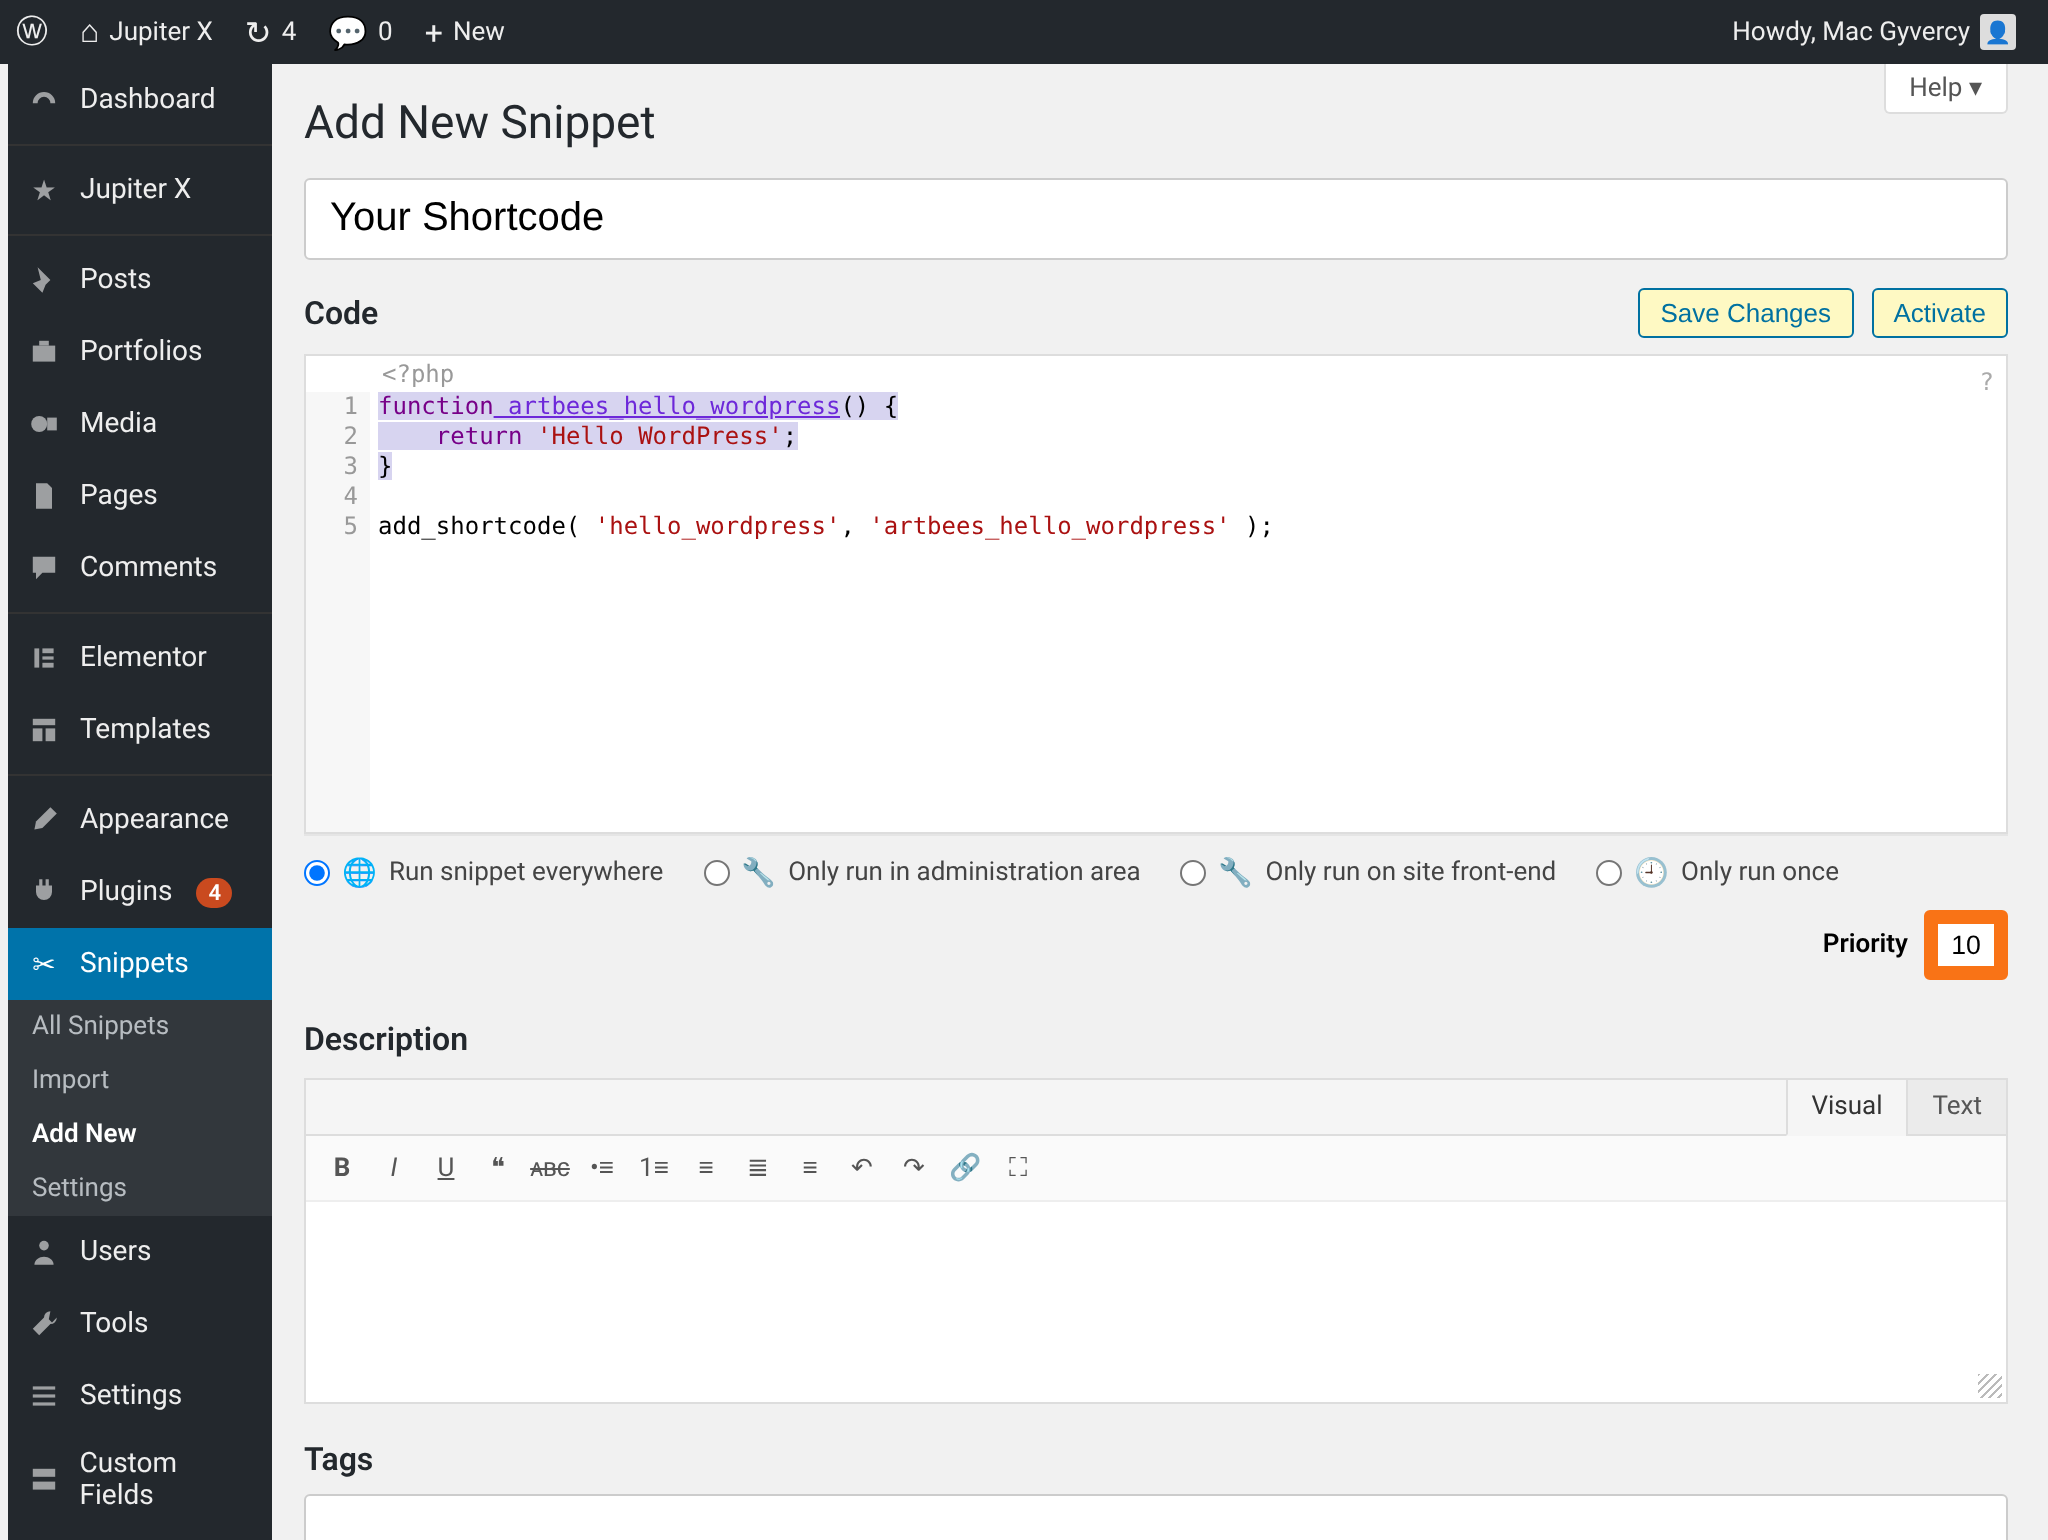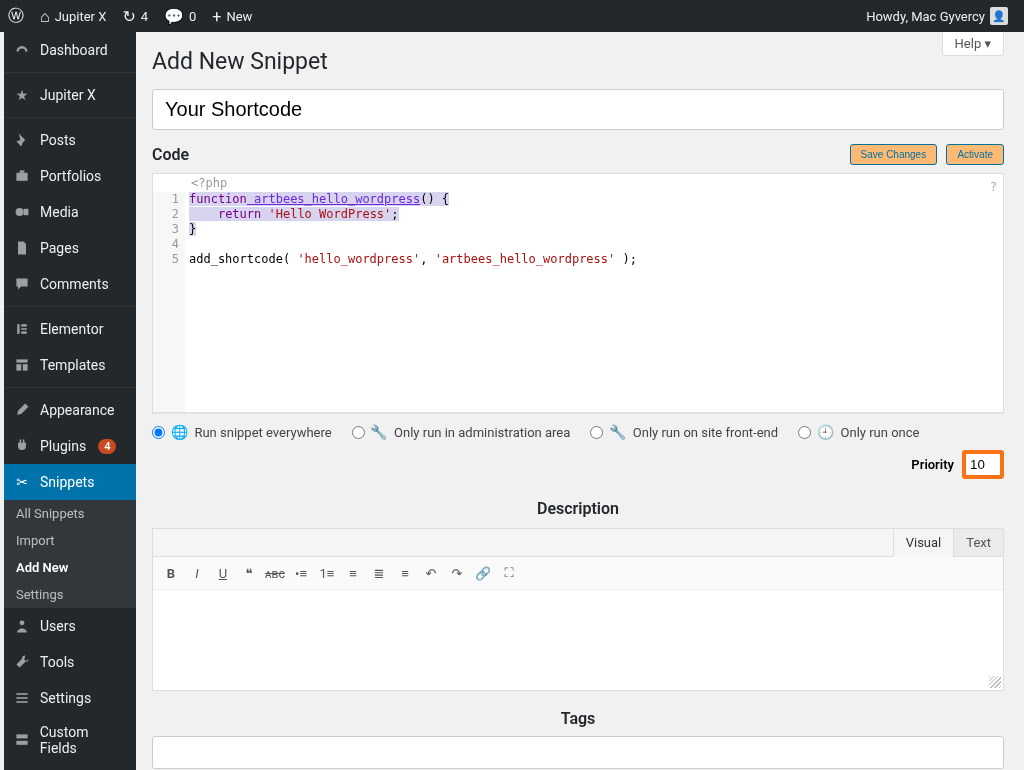--- a/index.html
+++ b/index.html
@@ -26,22 +26,22 @@
 .submenu .sub-item.current { color: #fff; font-weight: 600; }
 .badge { background: #ca4a1f; color: #fff; border-radius: 10px; padding: 1px 6px; font-size: 11px; font-weight: 600; margin-left: 4px; }
 
 
 .content { position: absolute; top: 32px; left: 132px; right: 0; bottom: 0; padding: 12px 20px 20px 20px; overflow-y: auto; }
 .page-title { font-size: 23px; font-weight: 400; color: #23282d; margin: 4px 0 14px 0; }
 .help-tab { position: absolute; top: 0; right: 20px; background: #fff; border: 1px solid #ddd; border-top: none; padding: 4px 12px; font-size: 13px; color: #555; cursor: pointer; border-radius: 0 0 3px 3px; }
 .title-input { width: 100%; padding: 8px 12px; font-size: 20px; border: 1px solid #ccc; border-radius: 3px; background: #fff; }
 
 .section-header { display: flex; justify-content: space-between; align-items: center; margin: 14px 0 8px 0; }
-.section-title { font-size: 16px; font-weight: 600; color: #23282d; text-align: center; }
-.btn { border: 1px solid #0071a1; color: #0071a1; background: #fdba74; padding: 4px 10px; border-radius: 3px; font-size: 10px; cursor: pointer; }
+.section-title { font-size: 16px; font-weight: 600; color: #23282d; }
+.btn { border: 1px solid #0071a1; color: #0071a1; background: #fef9c3; padding: 4px 10px; border-radius: 3px; font-size: 13px; cursor: pointer; }
 .btn + .btn { margin-left: 6px; }
 
 
 .code-editor { background: #fff; border: 1px solid #ddd; display: flex; font-family: Menlo, Consolas, monospace; font-size: 12px; position: relative; height: 240px; flex-direction: column; }
 .code-topline { padding: 2px 6px; color: #999; font-size: 12px; background: #fff; border-bottom: none; margin-left: 32px;}
 .code-body { display: flex; flex: 1; }
 .gutter { background: #f7f7f7; color: #999; text-align: right; padding: 0 6px; user-select: none; width: 32px; }
 .gutter div { height: 15px; line-height: 15px; }
 .codelines { flex: 1; padding: 0 4px; }
 .codelines div { height: 15px; line-height: 15px; white-space: pre; }
@@ -52,21 +52,21 @@
 .hl { background: #d7d4f0; }
 .help-q { position: absolute; top: 6px; right: 6px; color: #aaa; font-size: 12px; cursor: pointer; }
 
 
 .run-row { display: flex; align-items: center; padding: 10px 0; border-top: 1px solid #e5e5e5; margin-top: 0; gap: 10px; flex-wrap: wrap; background:#f1f1f1;}
 .run-opt { display: flex; align-items: center; gap: 6px; font-size: 13px; color: #444; cursor: pointer; margin-right: 10px; }
 .run-opt input { cursor: pointer; }
 .run-opt .ricon { font-size: 14px; color: #555; }
 .priority-wrap { margin-left: auto; display: flex; align-items: center; gap: 8px; }
 .priority-wrap label { font-weight: 600; font-size: 13px; }
-.priority-wrap input { width: 42px; padding: 3px 4px; border: 4px solid #f97316; border-radius: 3px; text-align: left; }
+.priority-wrap input { width: 42px; padding: 3px 4px; border: 7px solid #f97316; border-radius: 3px; text-align: center; }
 
 
 .wp-editor { background: #fff; border: 1px solid #ddd; margin-top: 10px; }
 .editor-tabs { display: flex; justify-content: flex-end; background: #f5f5f5; border-bottom: 1px solid #ddd; }
 .editor-tab { padding: 6px 12px; font-size: 13px; cursor: pointer; border-left: 1px solid #ddd; background: #ebebeb; color:#555;}
 .editor-tab.active { background: #f5f5f5; border-bottom: 1px solid #f5f5f5; margin-bottom: -1px; color:#333;}
 .editor-toolbar { display: flex; gap: 2px; padding: 4px 6px; border-bottom: 1px solid #eee; background: #fafafa; }
 .tb-btn { width: 24px; height: 24px; display: flex; align-items: center; justify-content: center; cursor: pointer; color: #555; border-radius: 2px; }
 .editor-body { min-height: 100px; padding: 8px; position: relative; }
 .resize-handle { position: absolute; right: 2px; bottom: 2px; width: 12px; height: 12px; cursor: nwse-resize; background: repeating-linear-gradient(135deg, #bbb 0 1px, transparent 1px 3px); }

